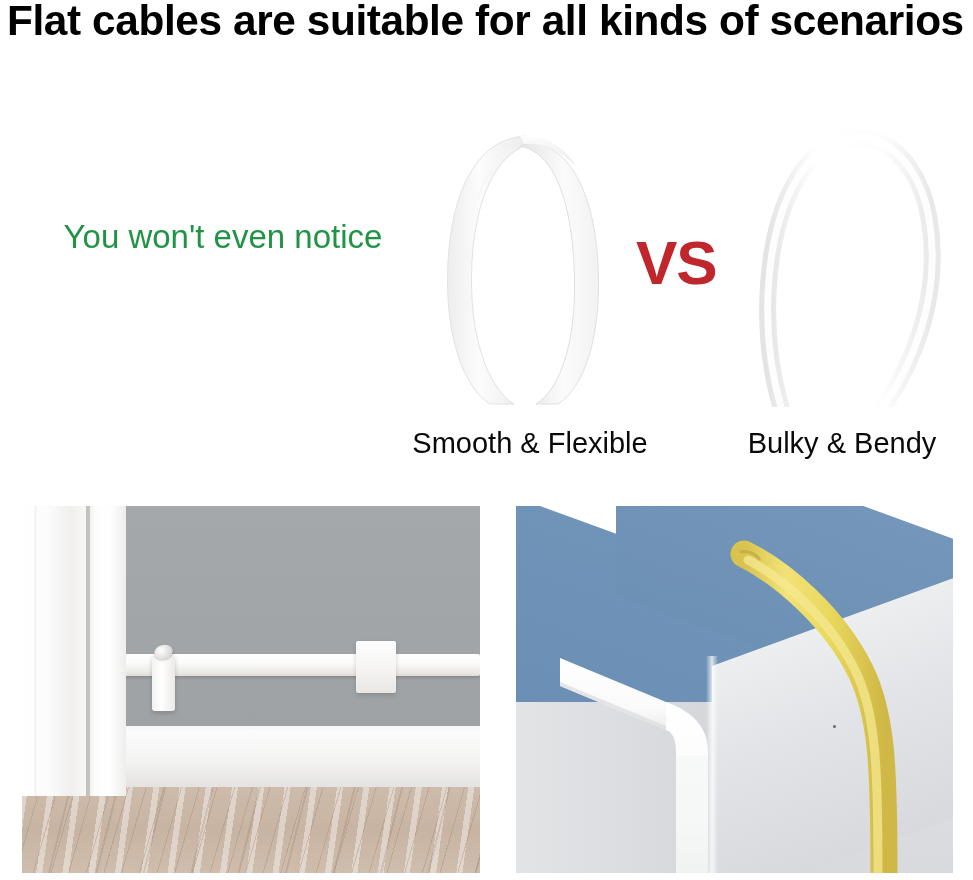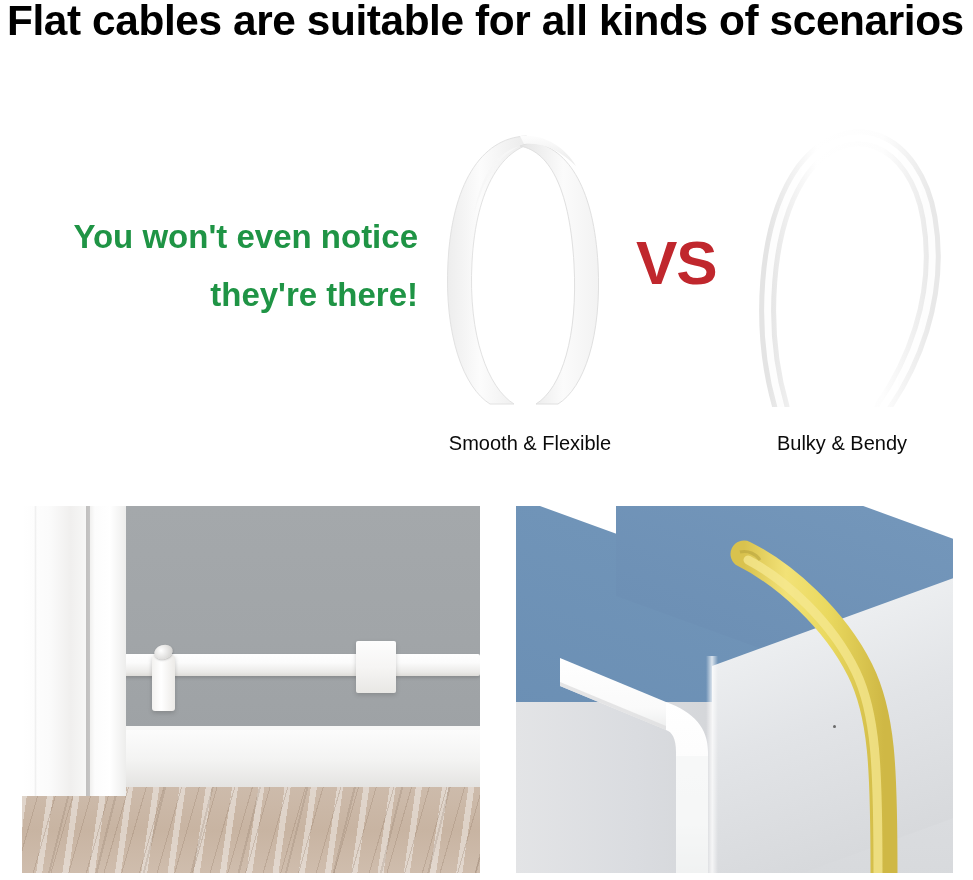--- a/index.html
+++ b/index.html
@@ -31,25 +31,24 @@
     transform-origin: left top;
     white-space: nowrap;
   }
 
   
   .slogan {
     position: absolute;
     left: 28px;
     top: 208px;
     width: 390px;
-    text-align: right;
+    text-align: center;
     font-size: 33px;
     line-height: 58px;
     color: #1f9445;
-    font-weight: bold;
   }
   .slogan .line2 { display: block; }
 
   
   .vs-mark {
     position: absolute;
     left: 636px;
     top: 232px;
     font-size: 62px;
     line-height: 62px;
@@ -62,21 +61,21 @@
   
   .loop-stage { position: absolute; }
   .loop-stage svg { display: block; }
 
   #flat-loop-stage { left: 428px; top: 122px; width: 190px; height: 285px; }
   #round-loop-stage { left: 757px; top: 122px; width: 190px; height: 285px; }
 
   .caption {
     position: absolute;
     top: 426px;
-    font-size: 20px;
+    font-size: 29px;
     line-height: 34px;
     color: #0a0a0a;
     text-align: center;
     white-space: nowrap;
   }
   #caption-flat  { left: 350px; width: 360px; }
   #caption-round { left: 662px; width: 360px; }
 
   
   .photo {
@@ -206,21 +205,20 @@
   .white-flat-cable { position: absolute; left: 0; top: 0; width: 437px; height: 367px; }
   .yellow-cable { position: absolute; left: 0; top: 0; width: 437px; height: 367px; }
 </style>
 </head>
 <body>
 
 <div class="headline">Flat cables are suitable for all kinds of scenarios</div>
 
 <div class="slogan">
   <span>You won't even notice</span>
-  <span class="line2">they're there!</span>
 </div>
 
 <div class="vs-mark">VS</div>
 
 <div class="loop-stage" id="flat-loop-stage">
   <svg width="190" height="285" viewBox="0 0 190 285">
     <defs>
       <linearGradient id="ribbonL" x1="0" y1="0" x2="1" y2="0">
         <stop offset="0%" stop-color="#ededed"></stop>
         <stop offset="35%" stop-color="#fcfcfc"></stop>

